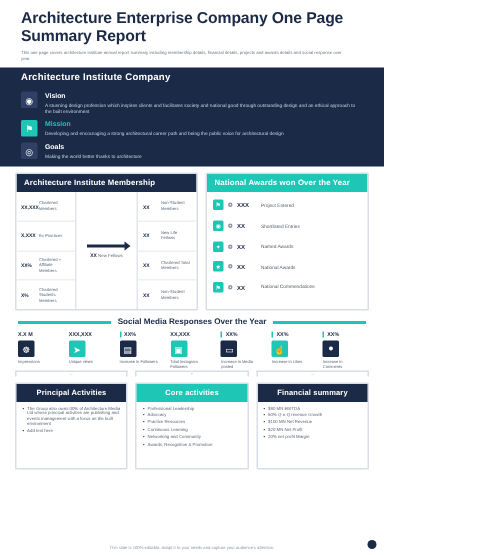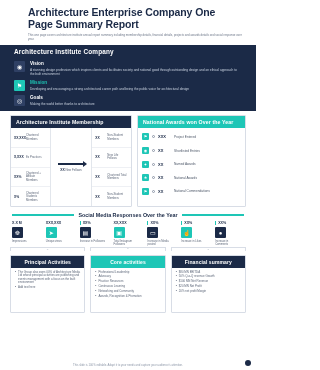--- a/index.html
+++ b/index.html
@@ -6,21 +6,21 @@
   body {
     width:256px; height:370px;
     background:#ffffff;
     font-family:"Liberation Sans", sans-serif;
     color:#22304a;
     overflow:hidden;
   }
   .page { width:256px; height:370px; position:relative; }
 
   
-  .title-wrap { padding:7px 14px 0 28px; }
+  .title-wrap { padding:7px 14px 0 14px; }
   .title {
     font-size:10.5px; font-weight:bold; line-height:11.5px;
     color:#1b2a47; letter-spacing:-0.1px;
   }
   .subtitle {
     margin-top:3px; font-size:2.9px; line-height:4px; color:#6d7789;
     width:218px;
   }
 
   

